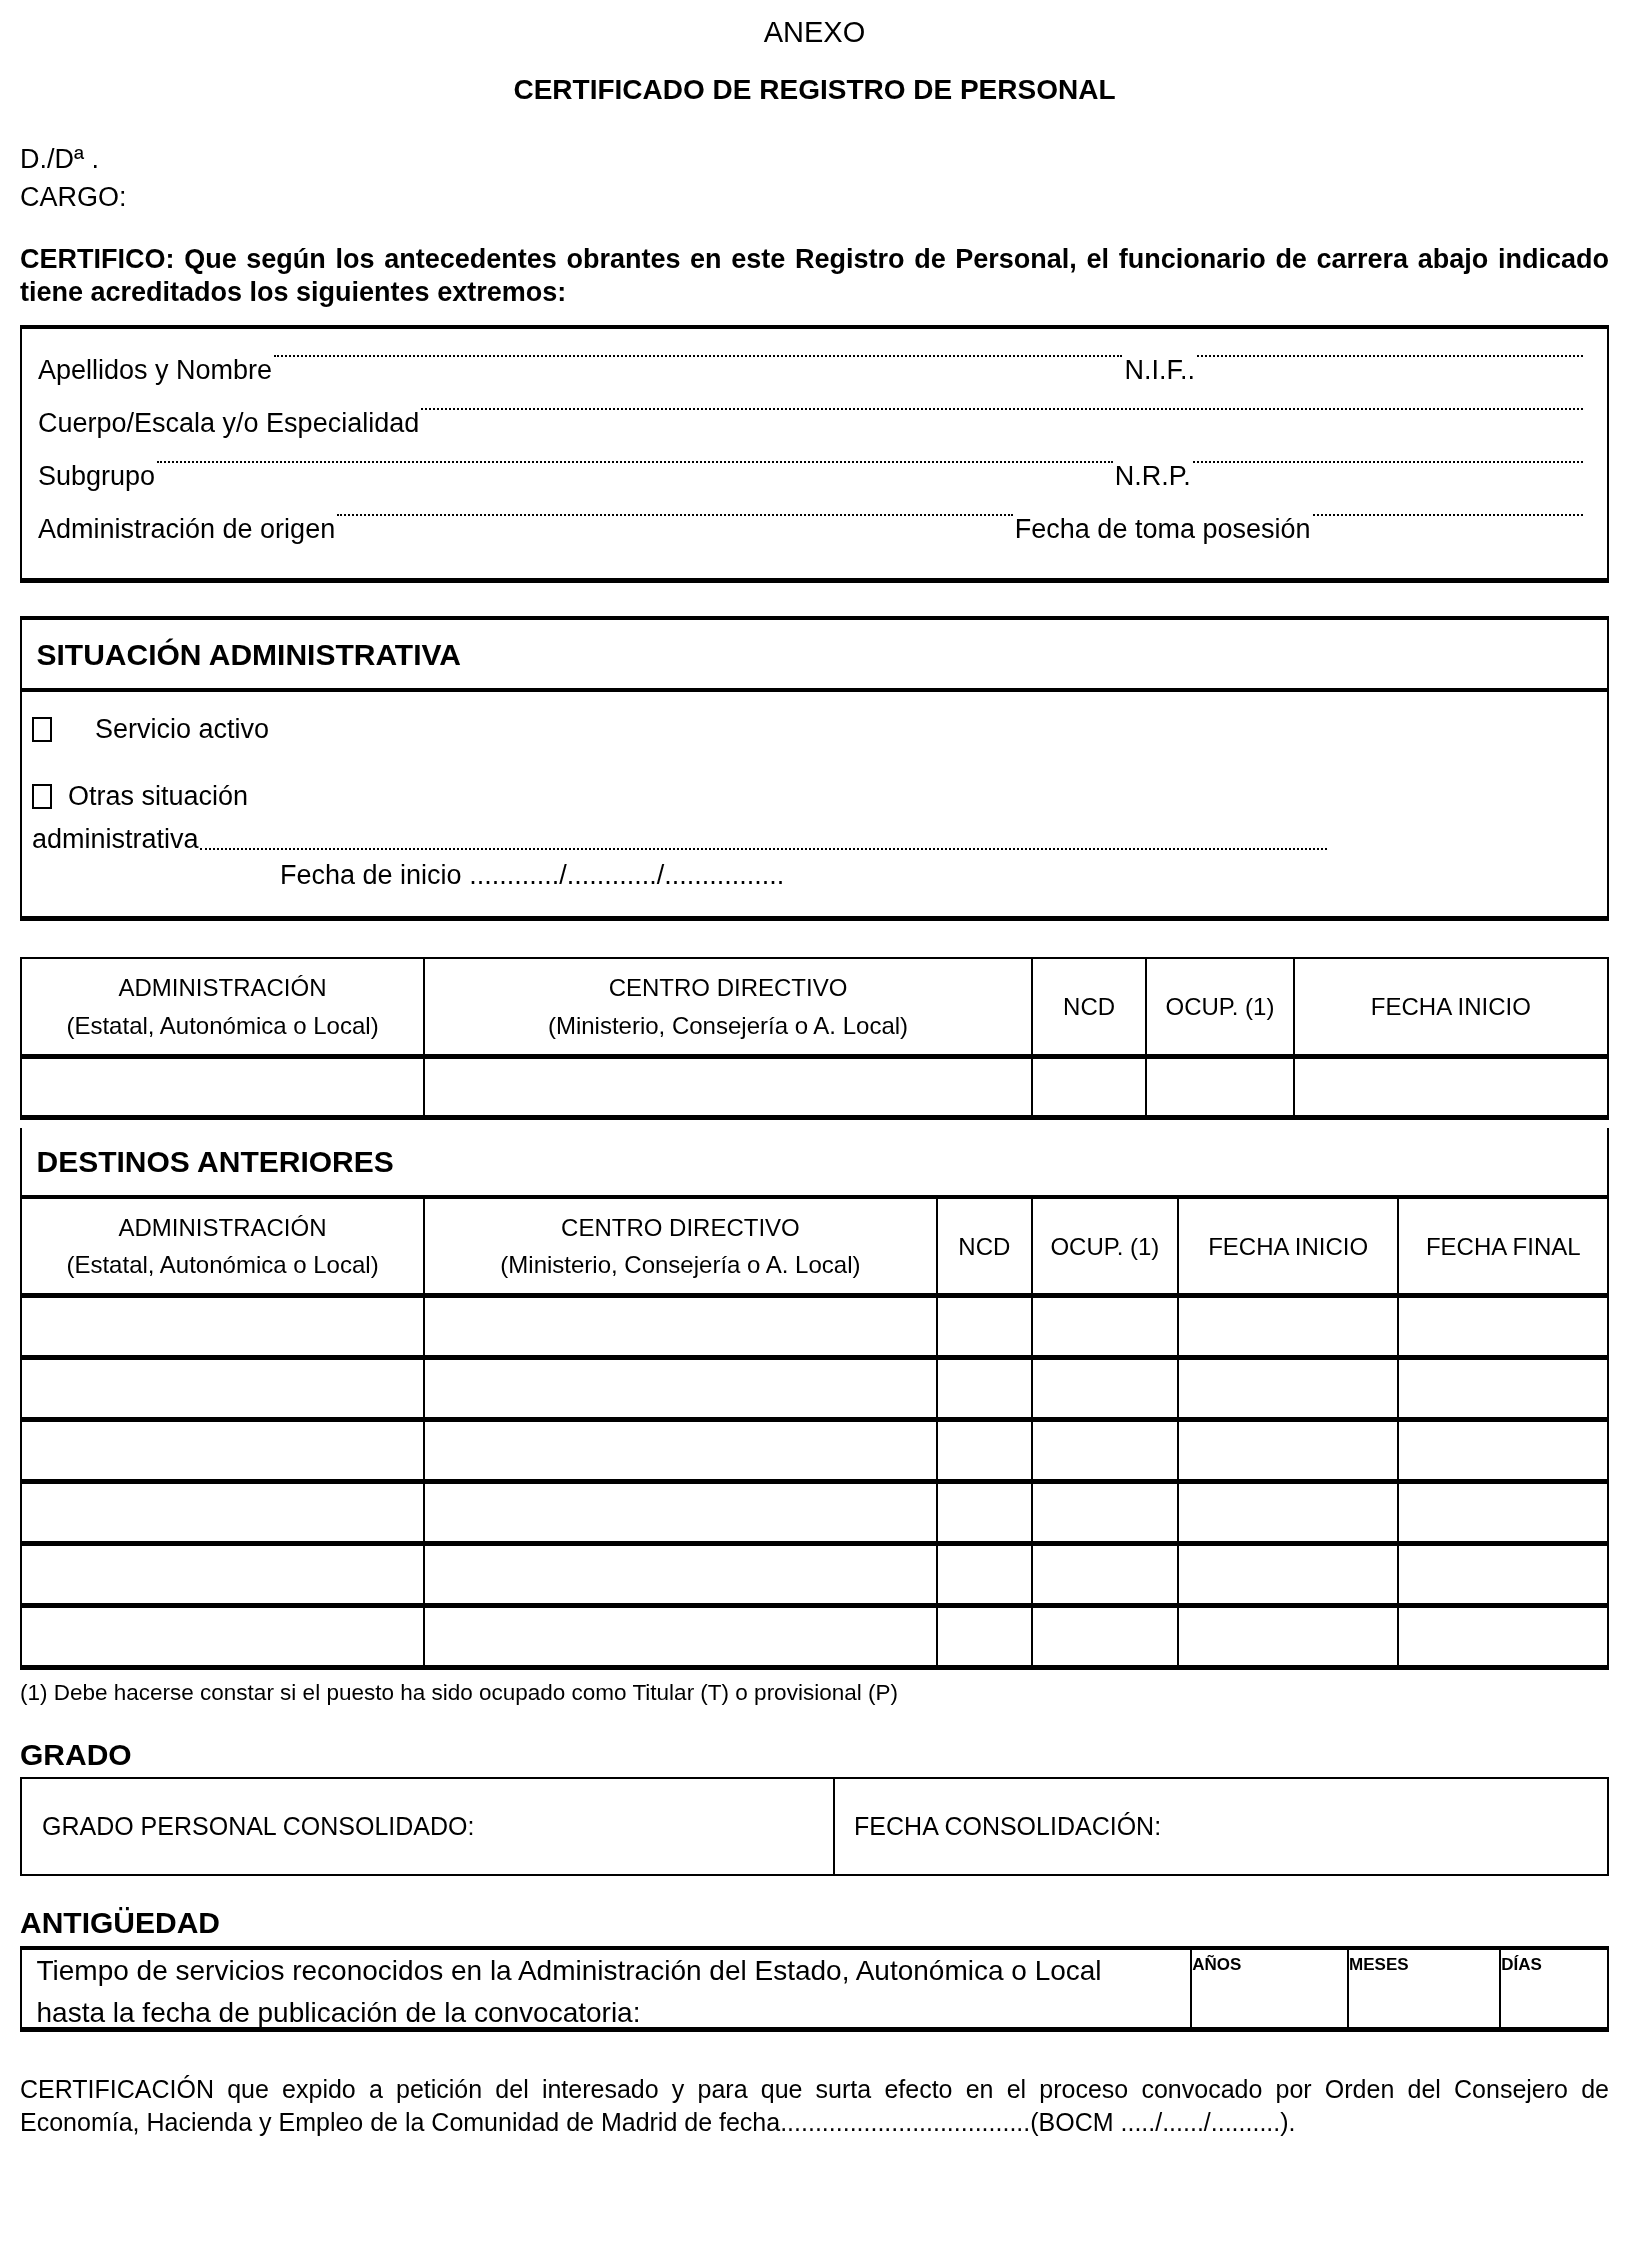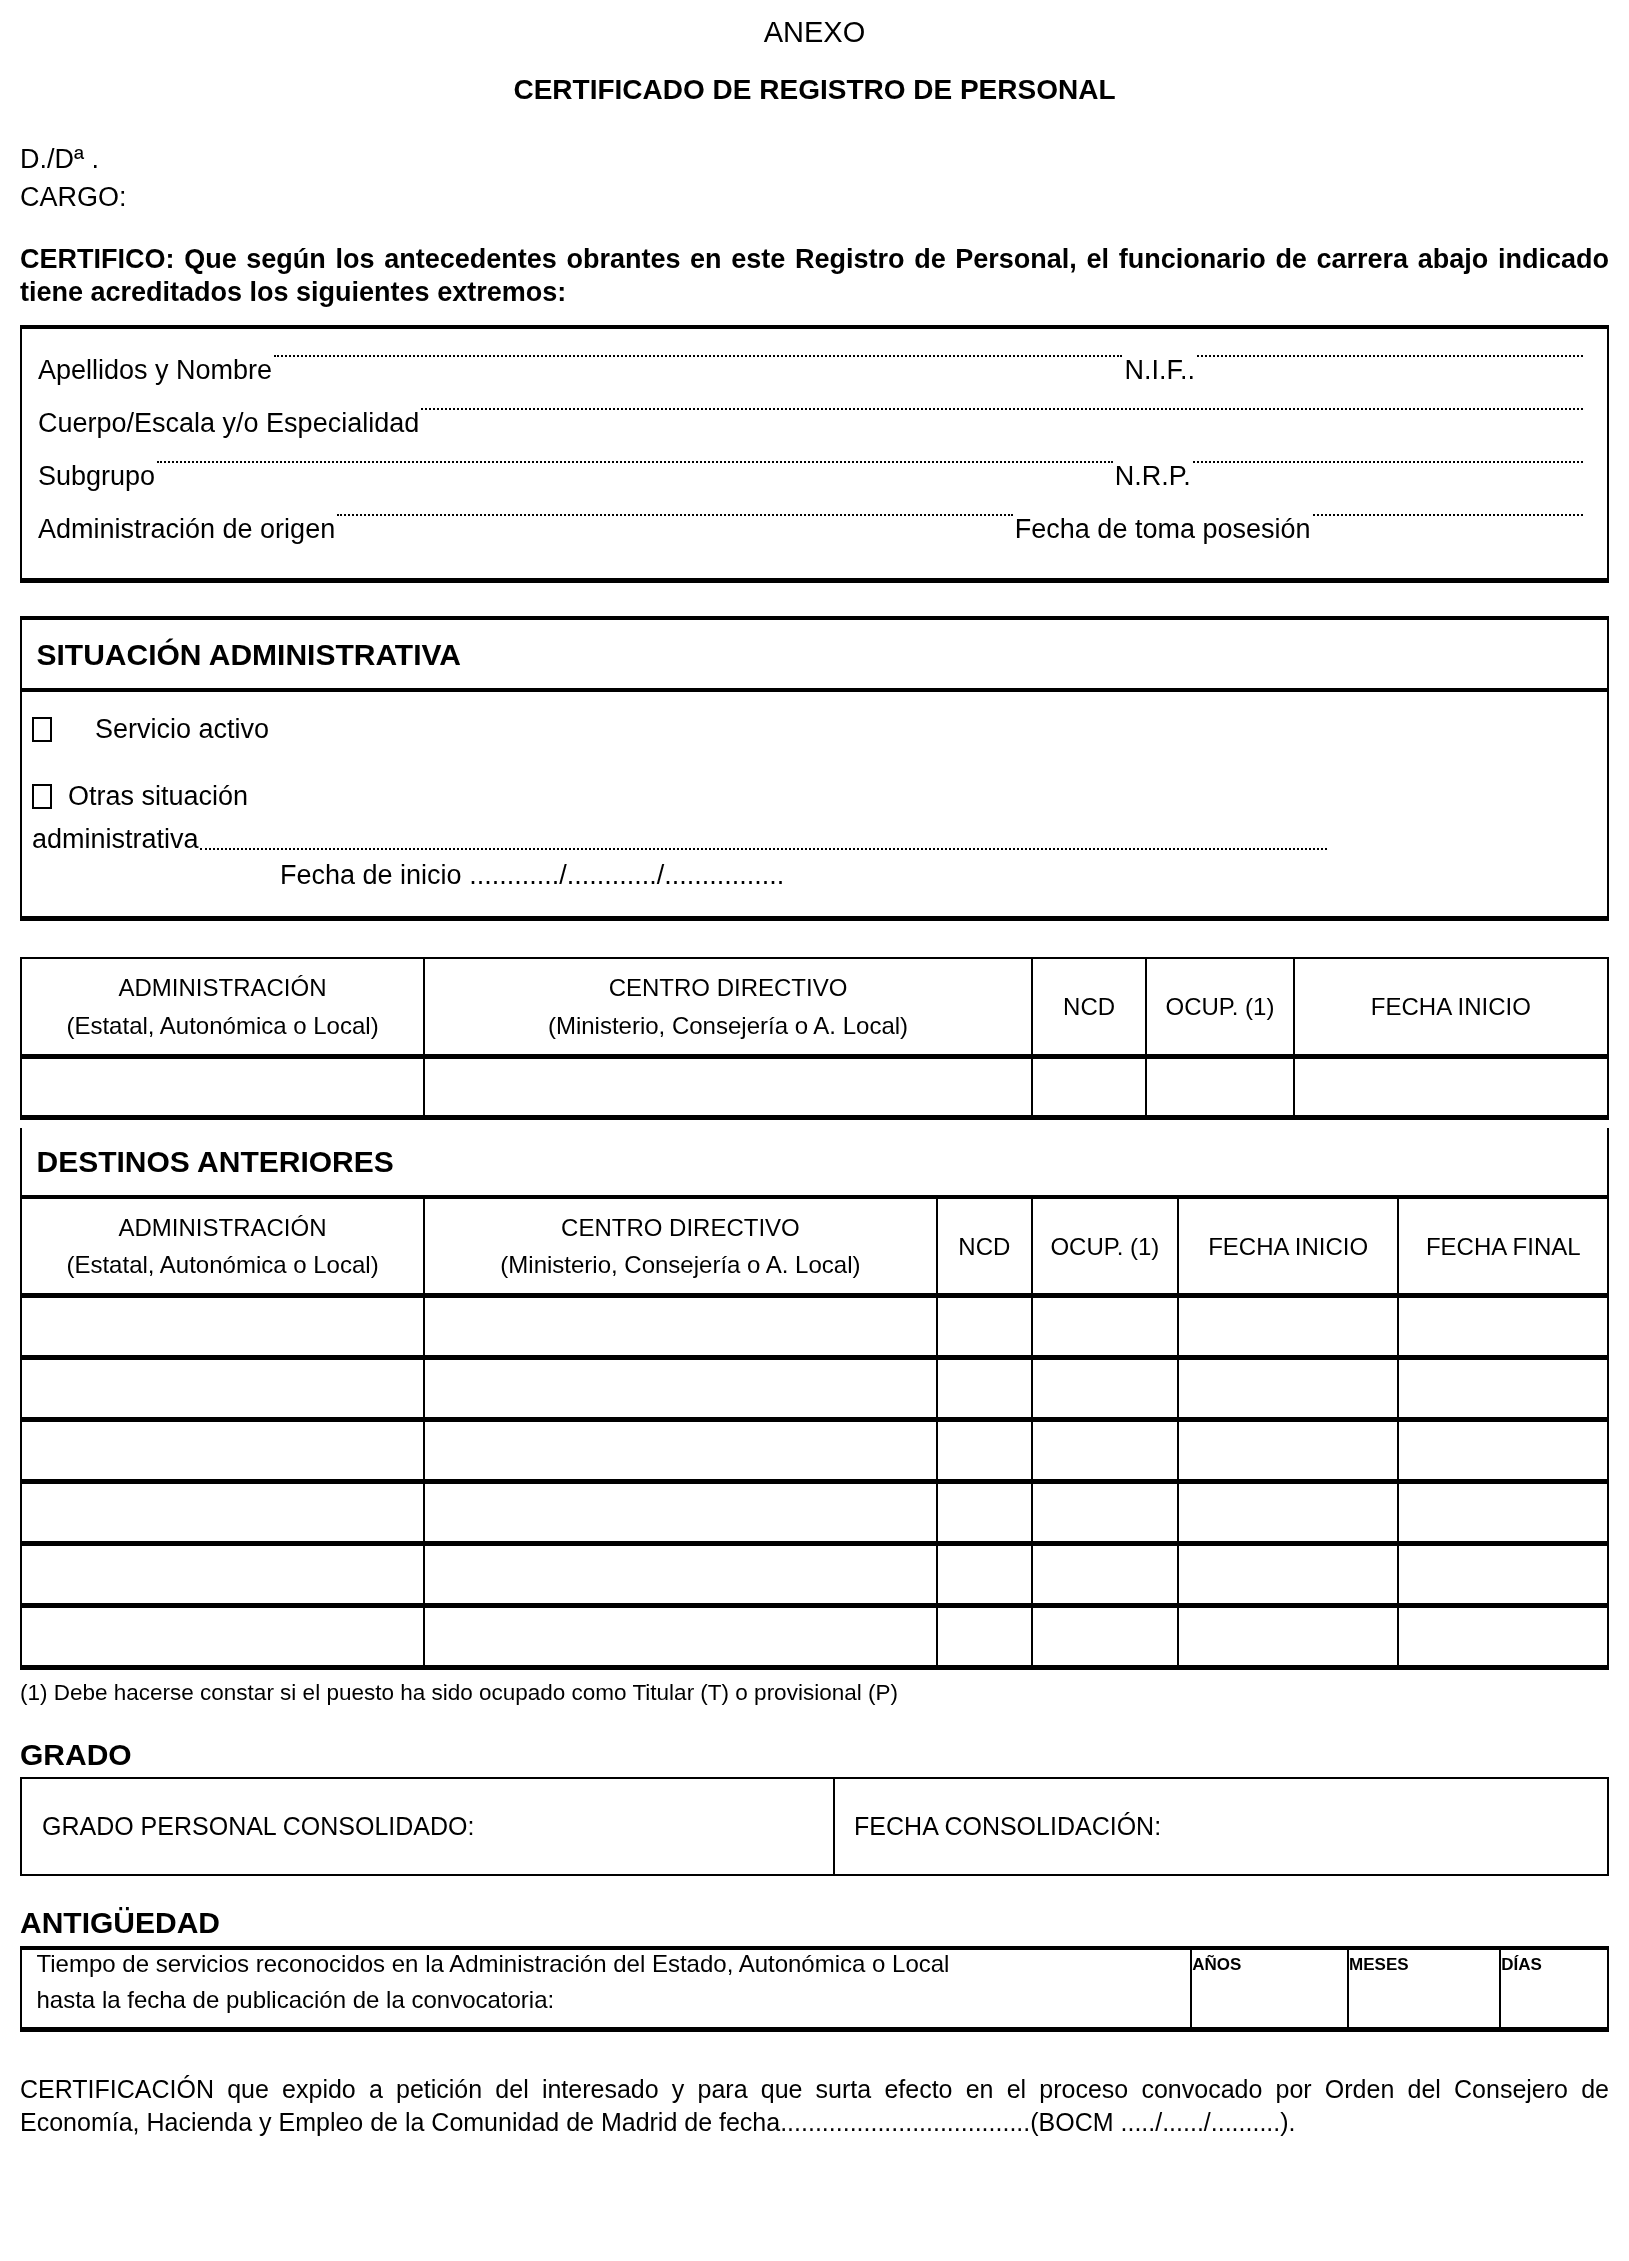--- a/index.html
+++ b/index.html
@@ -65,21 +65,21 @@
   
   .h-sec { font-weight: bold; font-size: 30px; }
   .grado-head { margin-top: 32px; }
   .grado-box { margin-top: 4.3px; border: 2.9px solid #000; height: 99px; display: flex; }
   .grado-left  { width: 51.3%; border-right: 2.2px solid #000; display: flex; align-items: center; padding-left: 20px; font-size: 25px; }
   .grado-right { flex: 1; display: flex; align-items: center; padding-left: 19px; font-size: 25px; }
 
   
   .antig-head { margin-top: 30px; }
   .antig-table { margin-top: 5.8px; border: 2.2px solid #000; border-top-width: 4.3px; border-bottom-width: 5.8px; height: 86px; display: flex; }
-  .antig-label { width: 73.7%; display: flex; flex-direction: column; justify-content: flex-end; padding: 0 7.2px 8.7px 14.5px; font-size: 24px; line-height: 1.5; }
+  .antig-label { width: 73.7%; display: flex; flex-direction: column; padding: 0 7.2px 8.7px 14.5px; font-size: 28px; line-height: 1.5; }
   .antig-col { border-left: 2.2px solid #000; font-weight: bold; font-size: 17px; text-align: left; padding-top: 5.8px; }
   .col-anos { width: 9.9%; } .col-meses { width: 9.6%; } .col-dias { flex: 1; }
 
   
   .certificacion { margin-top: 41px; font-size: 25px; text-align: justify; line-height: 1.35; }
 </style>
 </head>
 <body>
 
 <div class="page">

